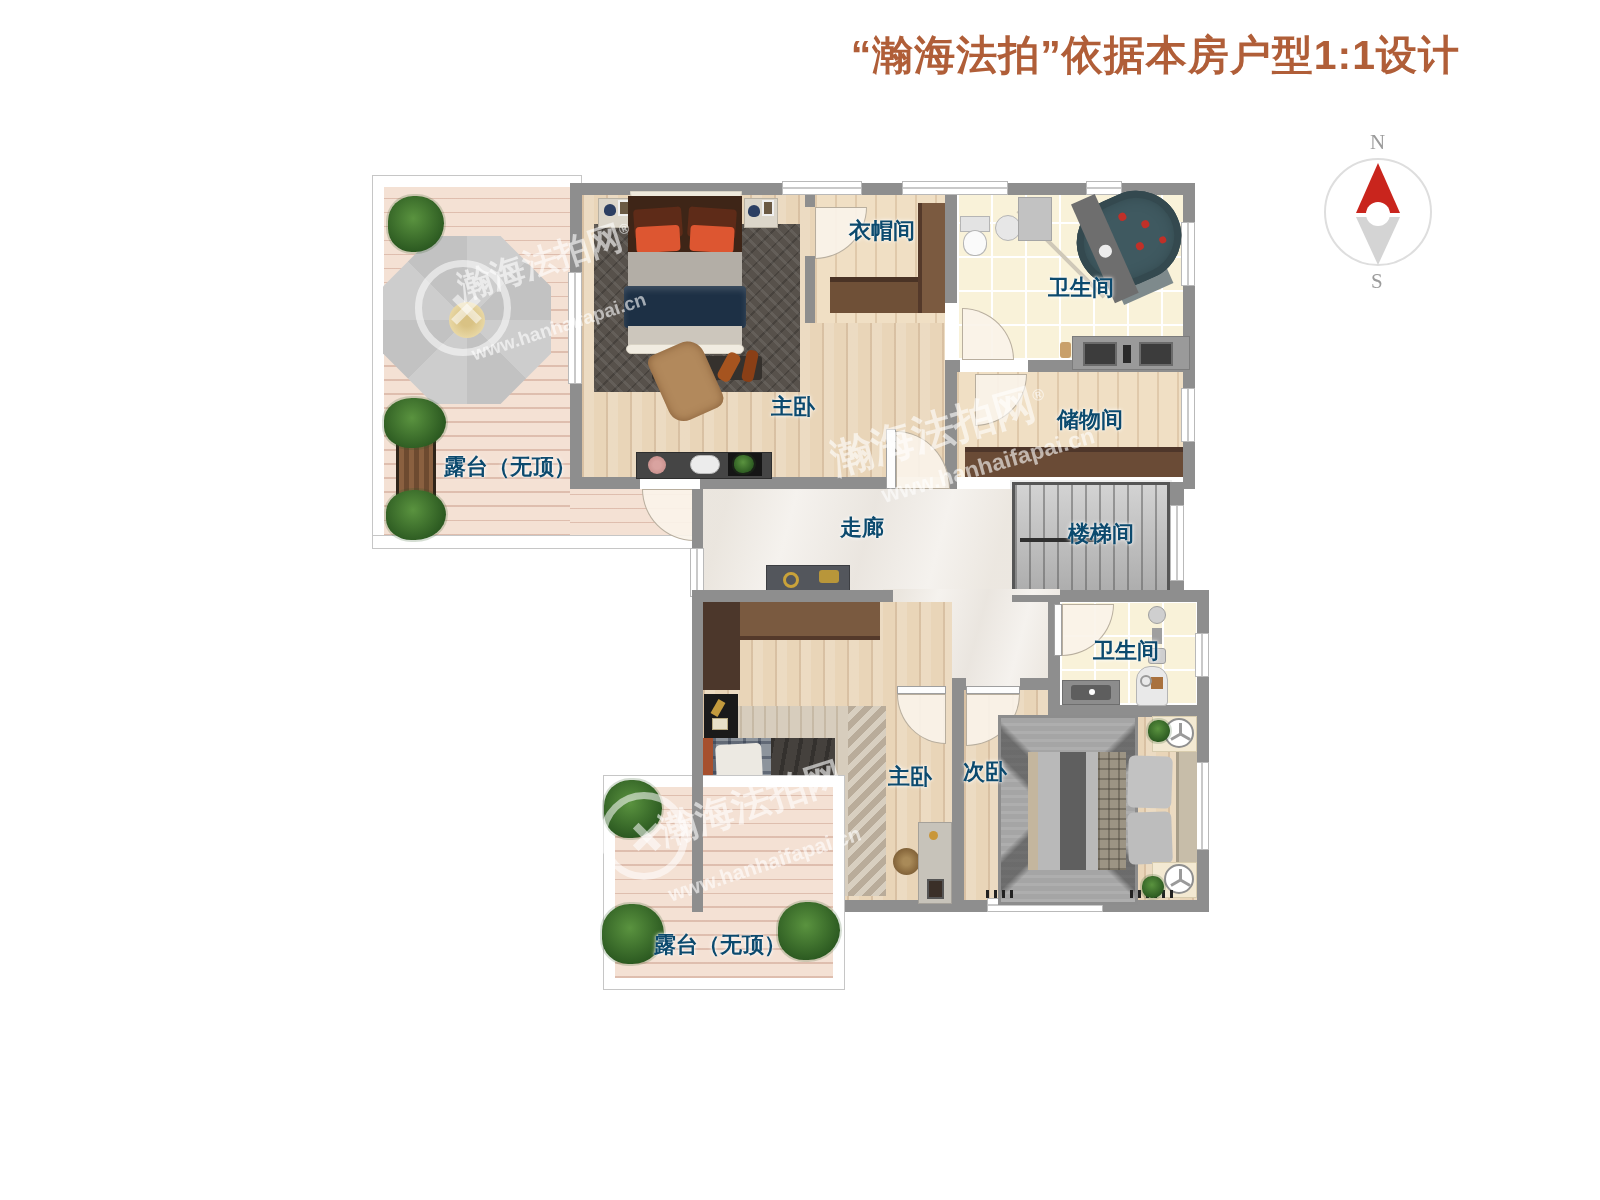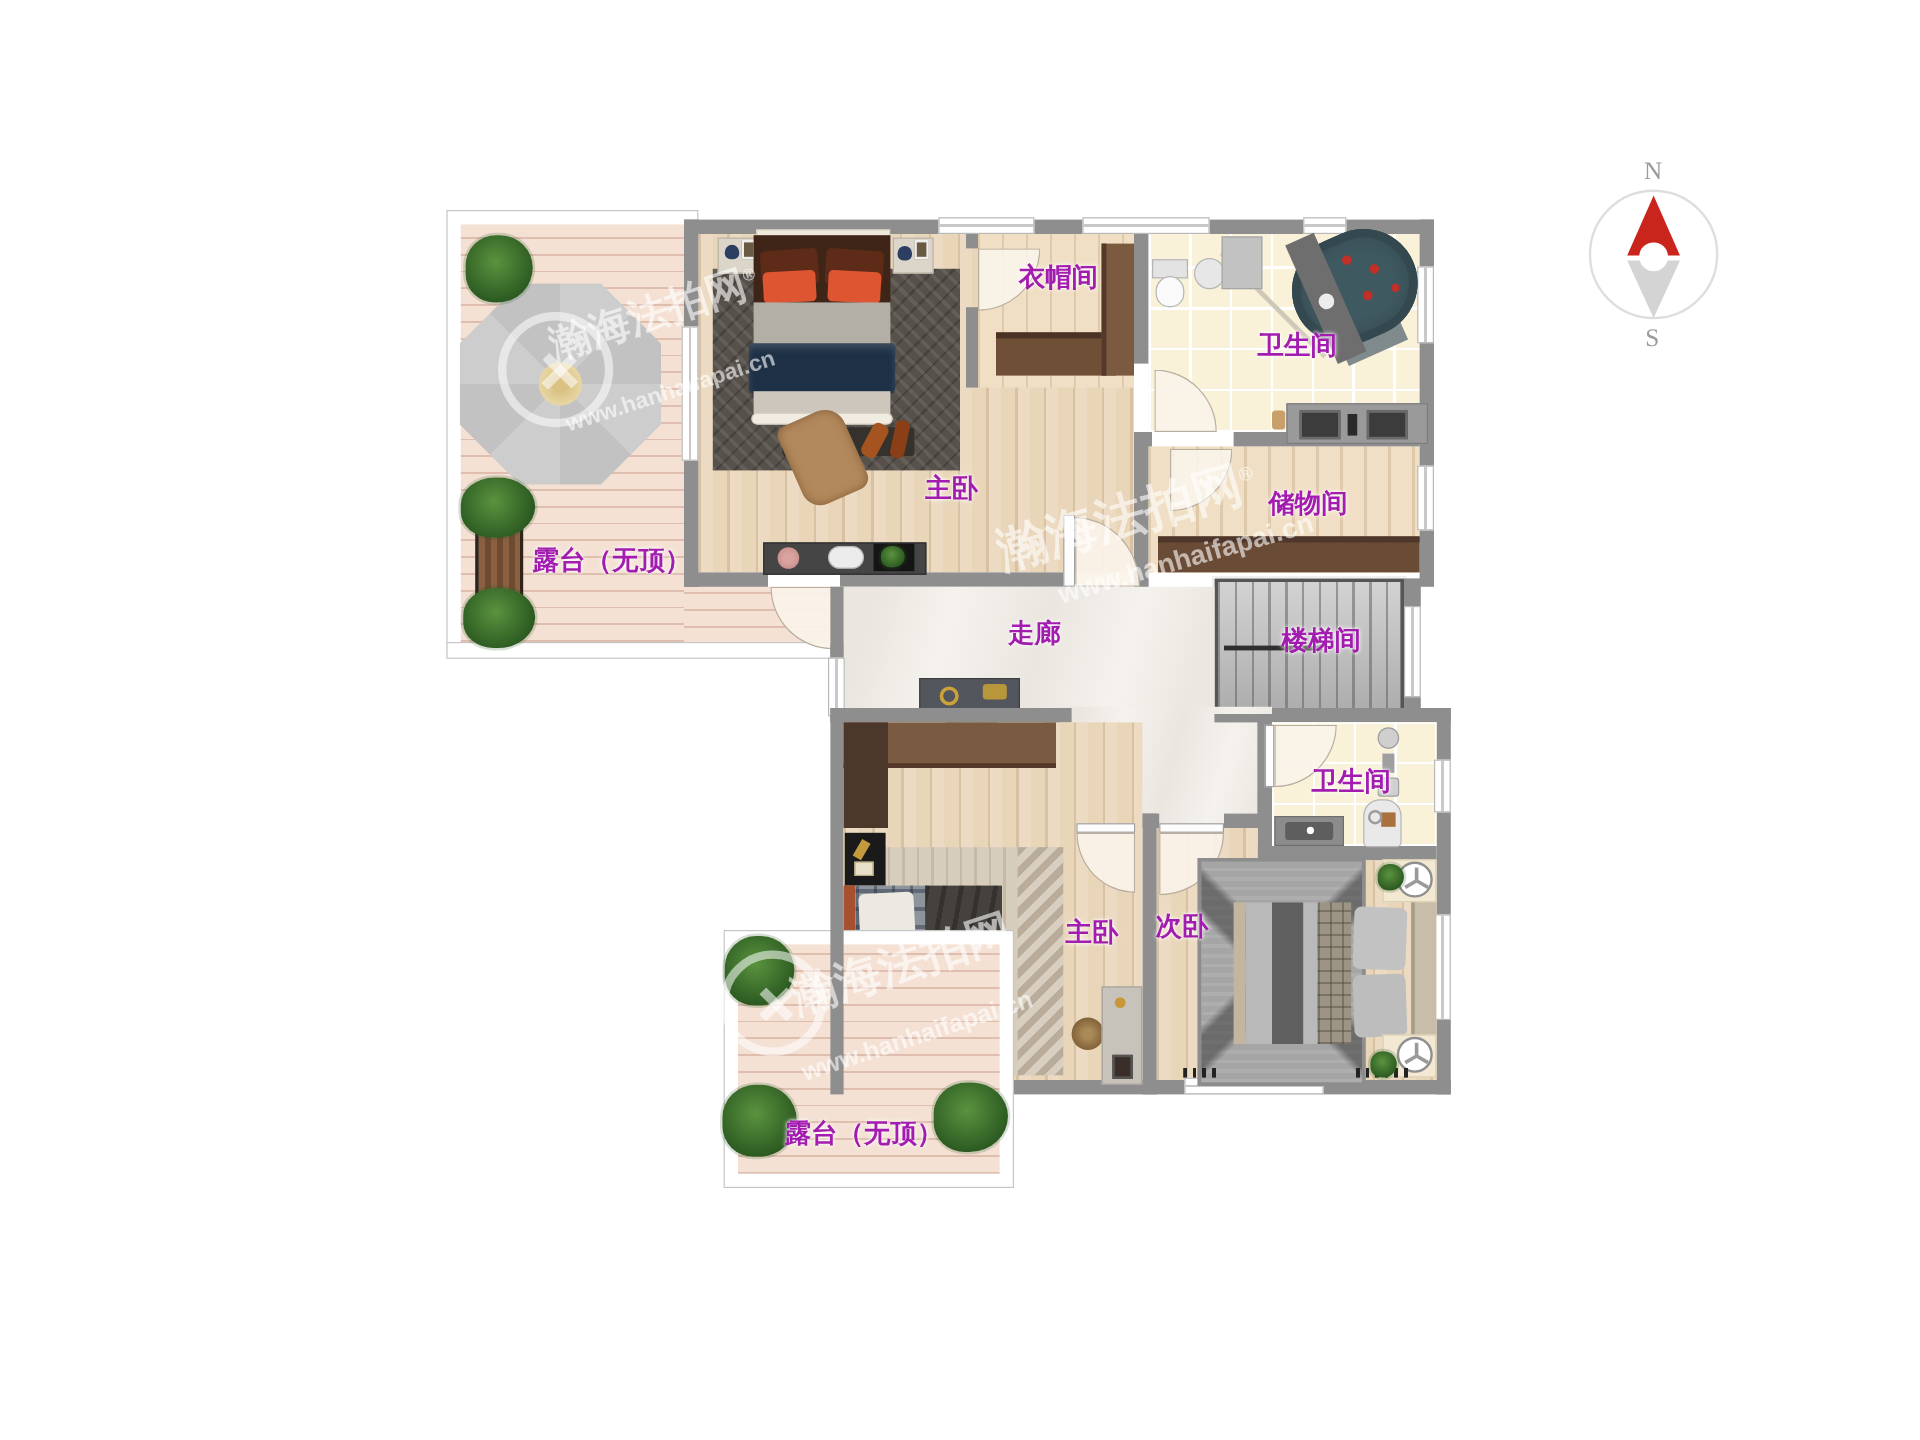--- a/index.html
+++ b/index.html
@@ -22,37 +22,38 @@
         background-image:repeating-linear-gradient(0deg,rgba(196,147,128,.45) 0 1.5px,transparent 1.5px 14px);}
   .stairs{position:absolute;background-color:#c4c4c4;border:3px solid #565656;outline:2px solid #f0f0f0;
         background-image:repeating-linear-gradient(90deg,rgba(90,90,90,.5) 0 2px,transparent 2px 14px),
                          linear-gradient(180deg,rgba(255,255,255,.25),rgba(0,0,0,.12));}
   .frame{position:absolute;background:#ffffff;border:1px solid #c6c6c6;}
   .win{position:absolute;background:#fff;border:1px solid #b9b9b9;}
   .win.h{background-image:linear-gradient(to bottom,transparent 40%,#c9c9c9 40%,#c9c9c9 58%,transparent 58%);}
   .win.v{background-image:linear-gradient(to right,transparent 40%,#c9c9c9 40%,#c9c9c9 58%,transparent 58%);}
   .arc{position:absolute;background:rgba(250,243,233,.92);border:1px solid #b8ae9e;}
   .leaf{position:absolute;background:#fdfdfd;border:1px solid #9f9f9f;}
-  .room-label{position:absolute;transform:translate(-50%,-50%);font-weight:700;font-size:22px;color:#a21caf;
+  .room-label{position:absolute;transform:translate(-50%,-50%);font-weight:700;font-size:22px;color:#0c4a6e;
         white-space:nowrap;z-index:40;text-shadow:0 0 4px rgba(255,255,255,.95),0 0 2px rgba(255,255,255,.95);}
   .plant{position:absolute;border-radius:48% 52% 55% 45%;z-index:30;
         background:radial-gradient(circle at 45% 40%,#5a933f,#2c5a21 72%);
         box-shadow:0 0 0 2px rgba(46,92,34,.2);}
   .wm{position:absolute;color:rgba(255,255,255,.6);font-weight:700;white-space:nowrap;z-index:50;pointer-events:none;}
   .wm-ring{position:absolute;border:7px solid rgba(255,255,255,.55);border-radius:50%;z-index:50;}
   .wm-ring .bar{position:absolute;background:rgba(255,255,255,.55);}
   .title{position:absolute;top:28px;right:140px;margin:0;font-size:41px;font-weight:600;color:#b05e38;letter-spacing:1px;}
   .compass-letter{position:absolute;font-family:"Liberation Serif",serif;font-size:21px;color:#9b9b9b;}
   .fanbar{position:absolute;left:13px;top:3px;width:3px;height:11px;background:#9a9a9a;transform-origin:50% 11px;}
 </style>
 </head>
 <body>
 
 <div class="canvas">
 
+  <h1 class="title">“瀚海法拍”依据本房户型1:1设计</h1>
 
   <div class="abs" style="left:1310px;top:125px;width:140px;height:170px;">
     <div class="compass-letter" style="left:60px;top:5px;">N</div>
     <div class="abs" style="left:14px;top:33px;width:108px;height:108px;border:2px solid #dedede;border-radius:50%;"></div>
     <div class="abs" style="left:46px;top:38px;width:0;height:0;border-left:22px solid transparent;border-right:22px solid transparent;border-bottom:50px solid #c9251d;"></div>
     <div class="abs" style="left:46px;top:92px;width:0;height:0;border-left:22px solid transparent;border-right:22px solid transparent;border-top:48px solid #d4d4d4;"></div>
     <div class="abs" style="left:56px;top:77px;width:24px;height:24px;background:#fff;border-radius:50%;"></div>
     <div class="compass-letter" style="left:61px;top:144px;">S</div>
   </div>
 

